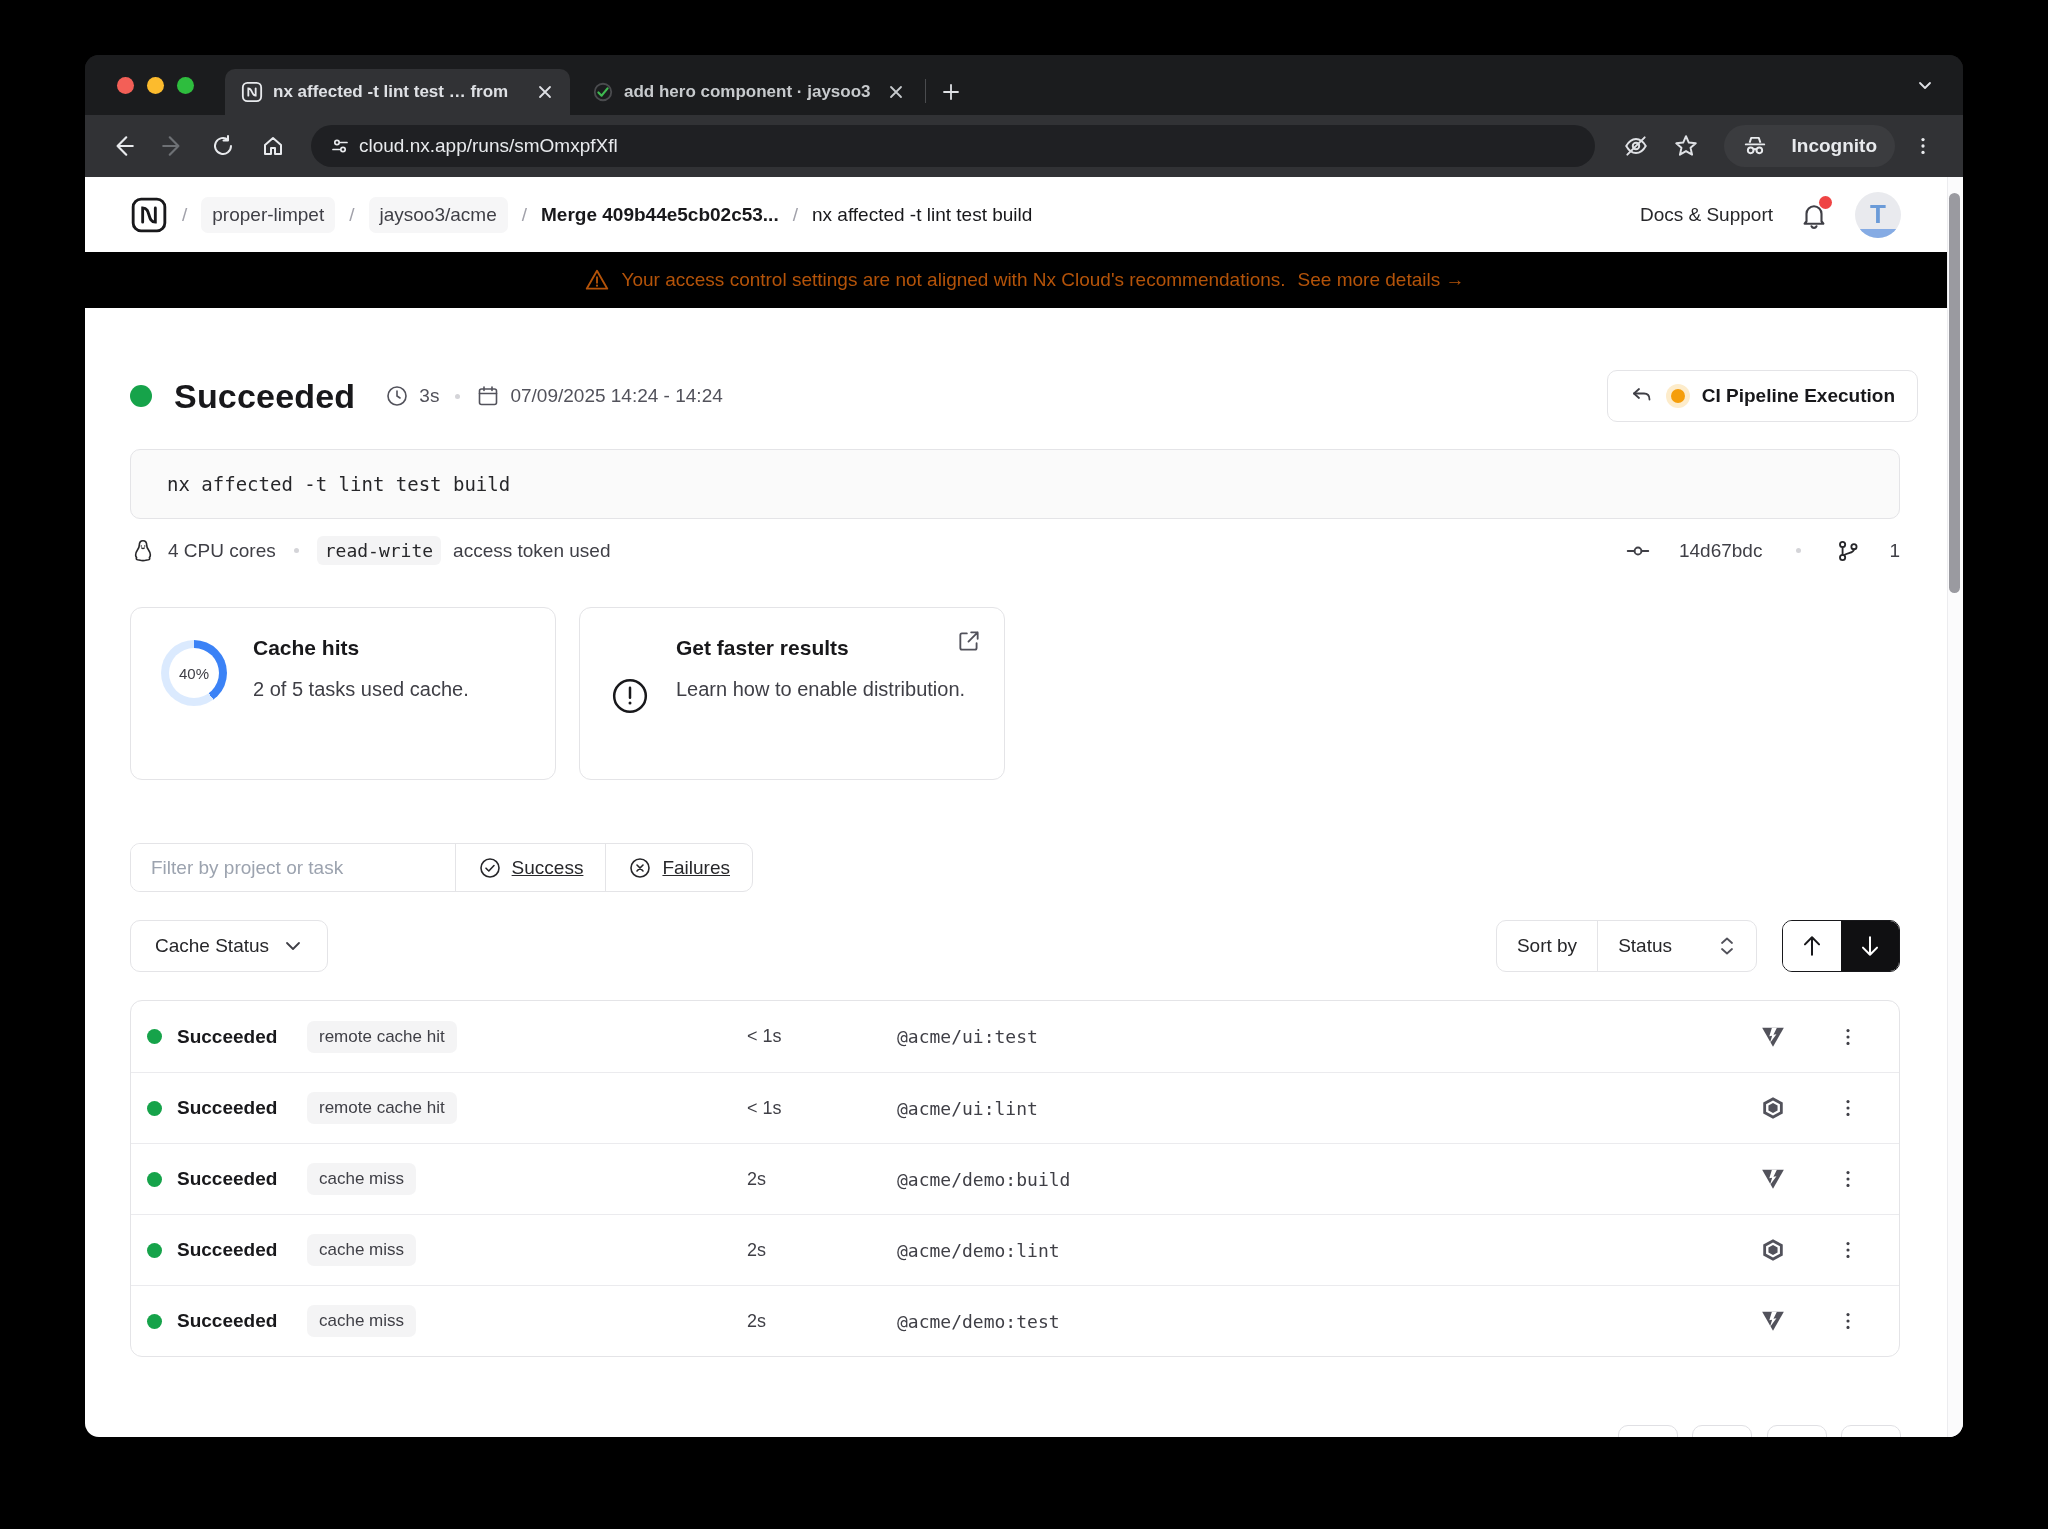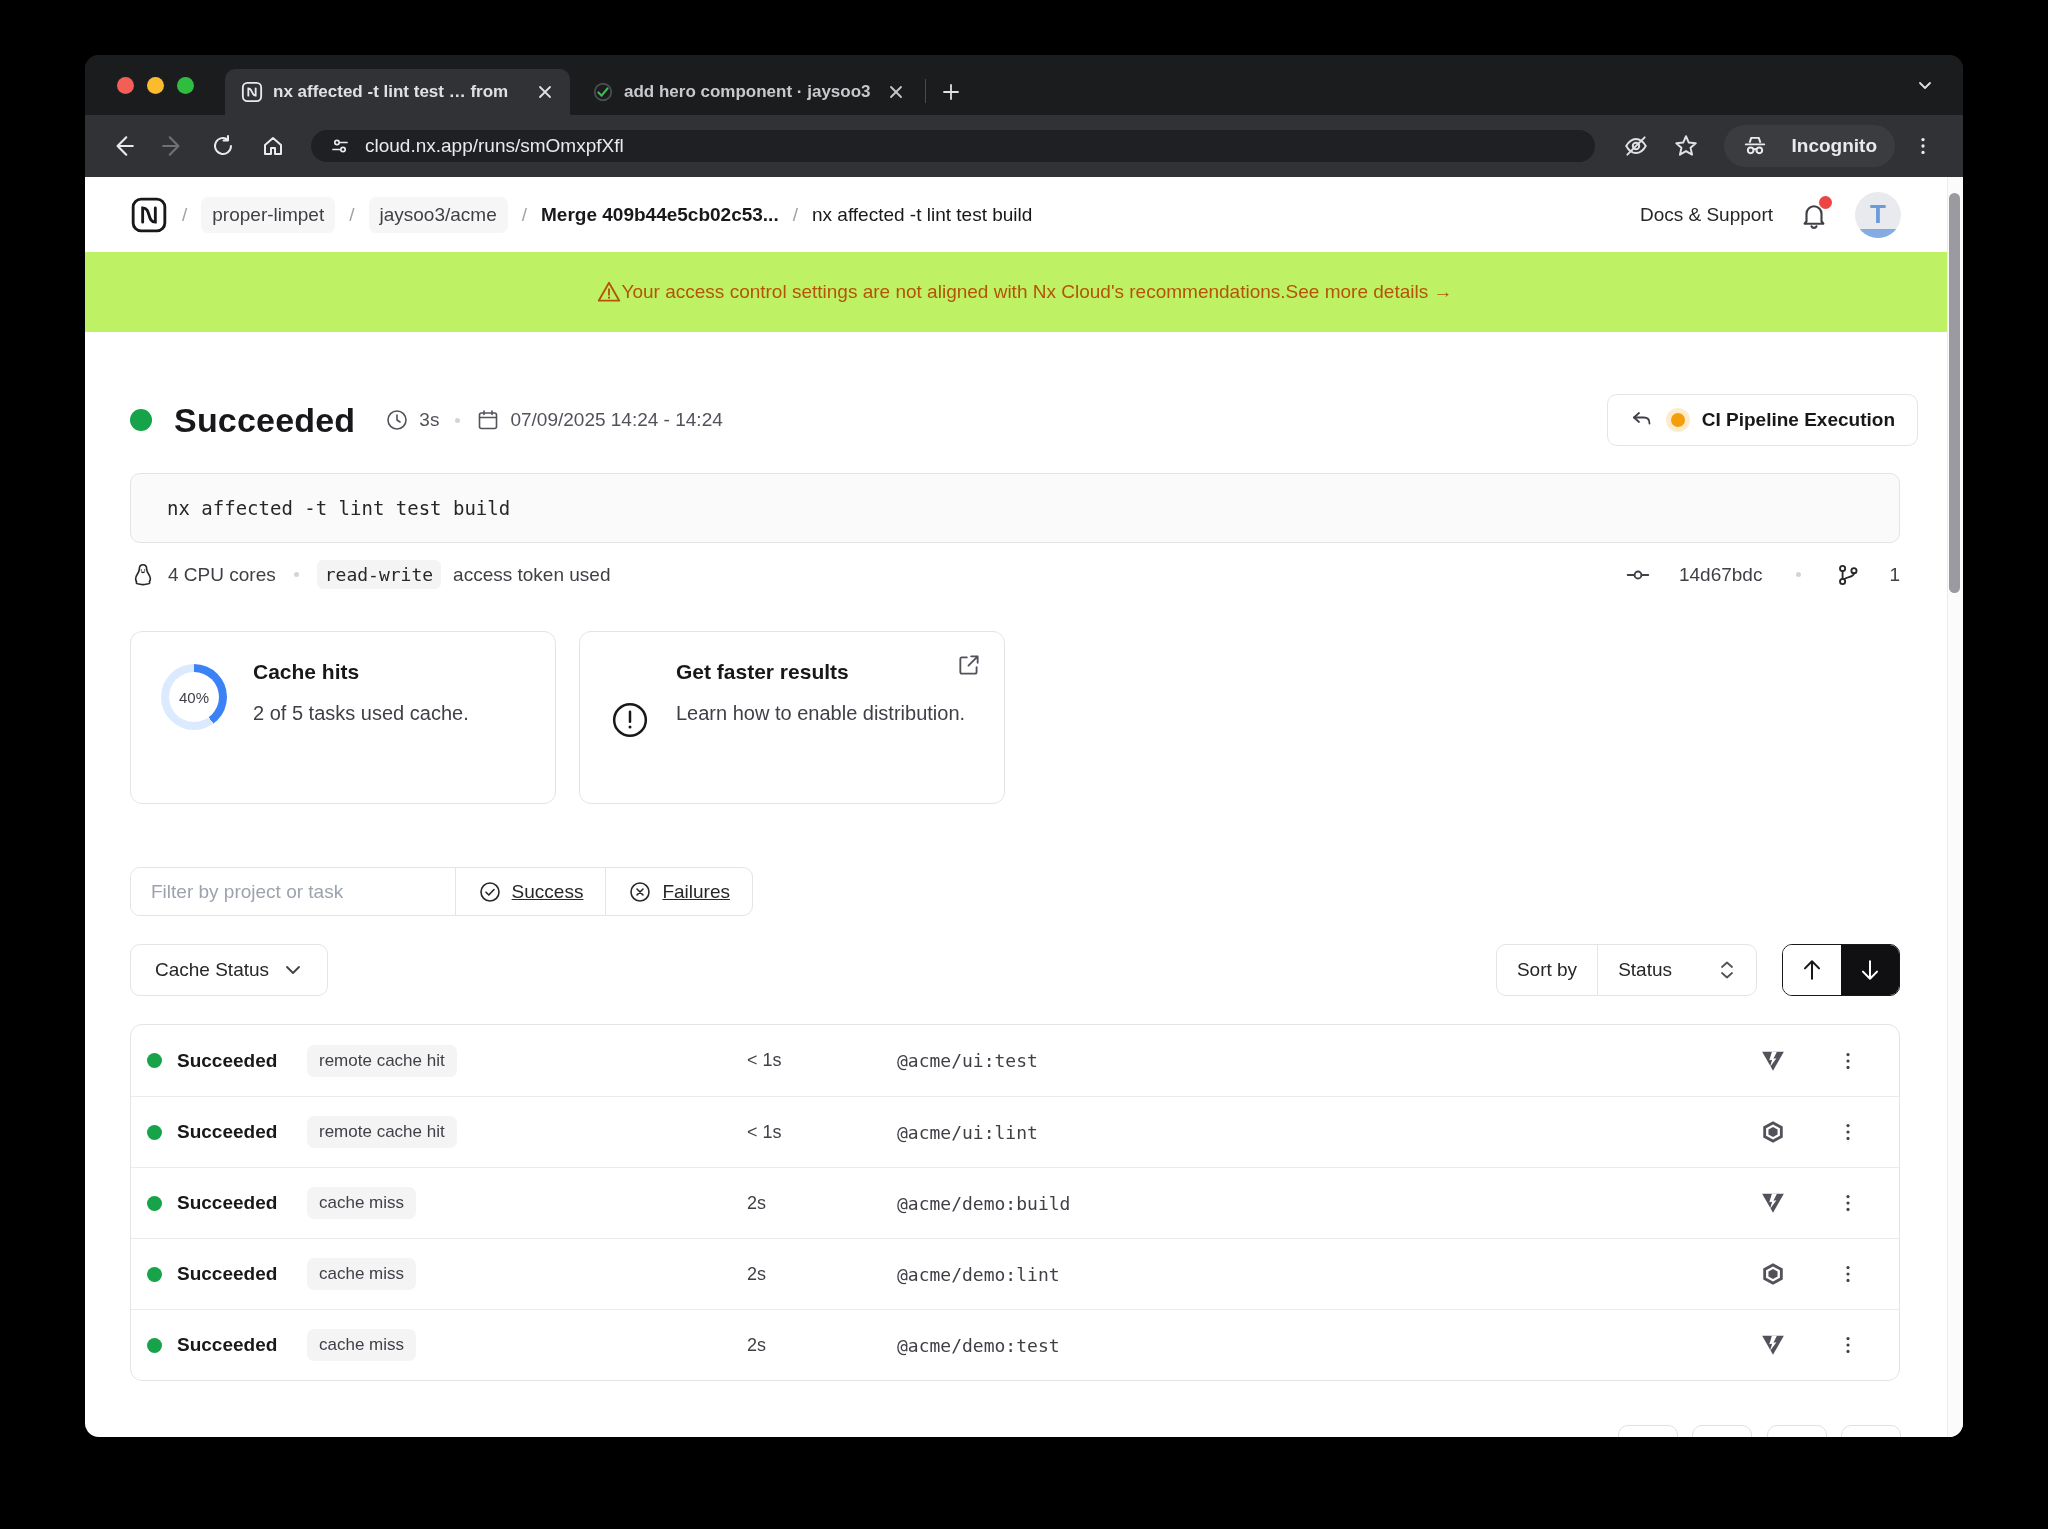--- a/index.html
+++ b/index.html
@@ -21,22 +21,22 @@
   .tab.inactive { color:#c7cacd; }
   .tab-title { white-space:nowrap; overflow:hidden; flex:1;font-weight:bold; }
   .tab-close { flex:none; width:22px; height:22px; display:flex; align-items:center; justify-content:center; border-radius:4px; }
   .tab-divider { width:1px; height:24px; background:#4a4b4e; margin:0 8px 12px 4px; }
   .newtab { width:34px; height:34px; margin-bottom:6px; display:flex; align-items:center; justify-content:center; border-radius:8px; }
   .tabsearch { position:absolute; right:20px; top:14px; width:36px; height:32px; display:flex; align-items:center; justify-content:center; border-radius:8px; }
 
   
   .navbar { height:62px; background:#313235; display:flex; align-items:center; padding:0 18px 0 16px; gap:6px; }
   .nav-icon { width:44px; height:44px; display:flex; align-items:center; justify-content:center; border-radius:50%; flex:none; }
-  .url-pill { height:32px; flex:1; max-width:1284px; background:#1f2023; border-radius:21px;
-              display:flex; align-items:center; padding:0 18px; gap:14px; margin:0 10px; }
+  .url-pill { height:42px; flex:1; max-width:1284px; background:#1f2023; border-radius:21px;
+              display:flex; align-items:center; padding:0 18px; gap:8px; margin:0 10px; }
   .url-text { color:#e8eaed; font-size:19px; }
   .nav-right { display:flex; align-items:center; gap:6px; margin-left:auto; }
   .incog-pill { height:42px; background:#3b3c3f; border-radius:21px; display:flex; align-items:center;
                 gap:24px; padding:0 18px; color:#e8eaed; font-size:19px; font-weight:600; margin-left:10px; }
 
   
   .page { position:relative; height:1260px; background:#fff; overflow:hidden; }
 
   
   .scroll-track { position:absolute; right:0; top:0; bottom:0; width:16px; background:#fbfbfc; border-left:1px solid #ececef; }
@@ -51,21 +51,21 @@
   .crumb-last { color:#18181b; }
   .topbar-right { margin-left:auto; display:flex; align-items:center; gap:26px; }
   .docs-link { font-size:19px; color:#27272a; }
   .bell-wrap { position:relative; width:30px; height:30px; }
   .bell-dot { position:absolute; right:-3px; top:-4px; width:13px; height:13px; border-radius:50%; background:#ef4444; }
   .avatar { width:46px; height:46px; border-radius:50%; background:#e9eaee; position:relative; overflow:hidden;
             display:flex; align-items:center; justify-content:center; color:#6b9bd8; font-weight:700; font-size:26px; }
   .avatar::after { content:""; position:absolute; left:0; right:0; bottom:0; height:9px; background:#85abe4; }
 
   
-  .banner { height:80px; background:#bef264; display:flex; align-items:center; justify-content:center; gap:0; }
+  .banner { height:56px; background:#000000; display:flex; align-items:center; justify-content:center; gap:12px; }
   .banner-text { color:#b45309; font-size:19px; }
   .banner-link { color:#b45309; font-size:19px; }
 
   .main { padding:0 45px; }
 
   
   .hero { margin-top:62px; display:flex; align-items:center; }
   .hero-dot { width:22px; height:22px; border-radius:50%; background:#16a34a; margin-right:22px; }
   .hero-title { font-size:34px; font-weight:650; color:#18181b; letter-spacing:.2px; }
   .hero-meta { display:flex; align-items:center; gap:10px; margin-left:30px; color:#52525b; font-size:19px; }

